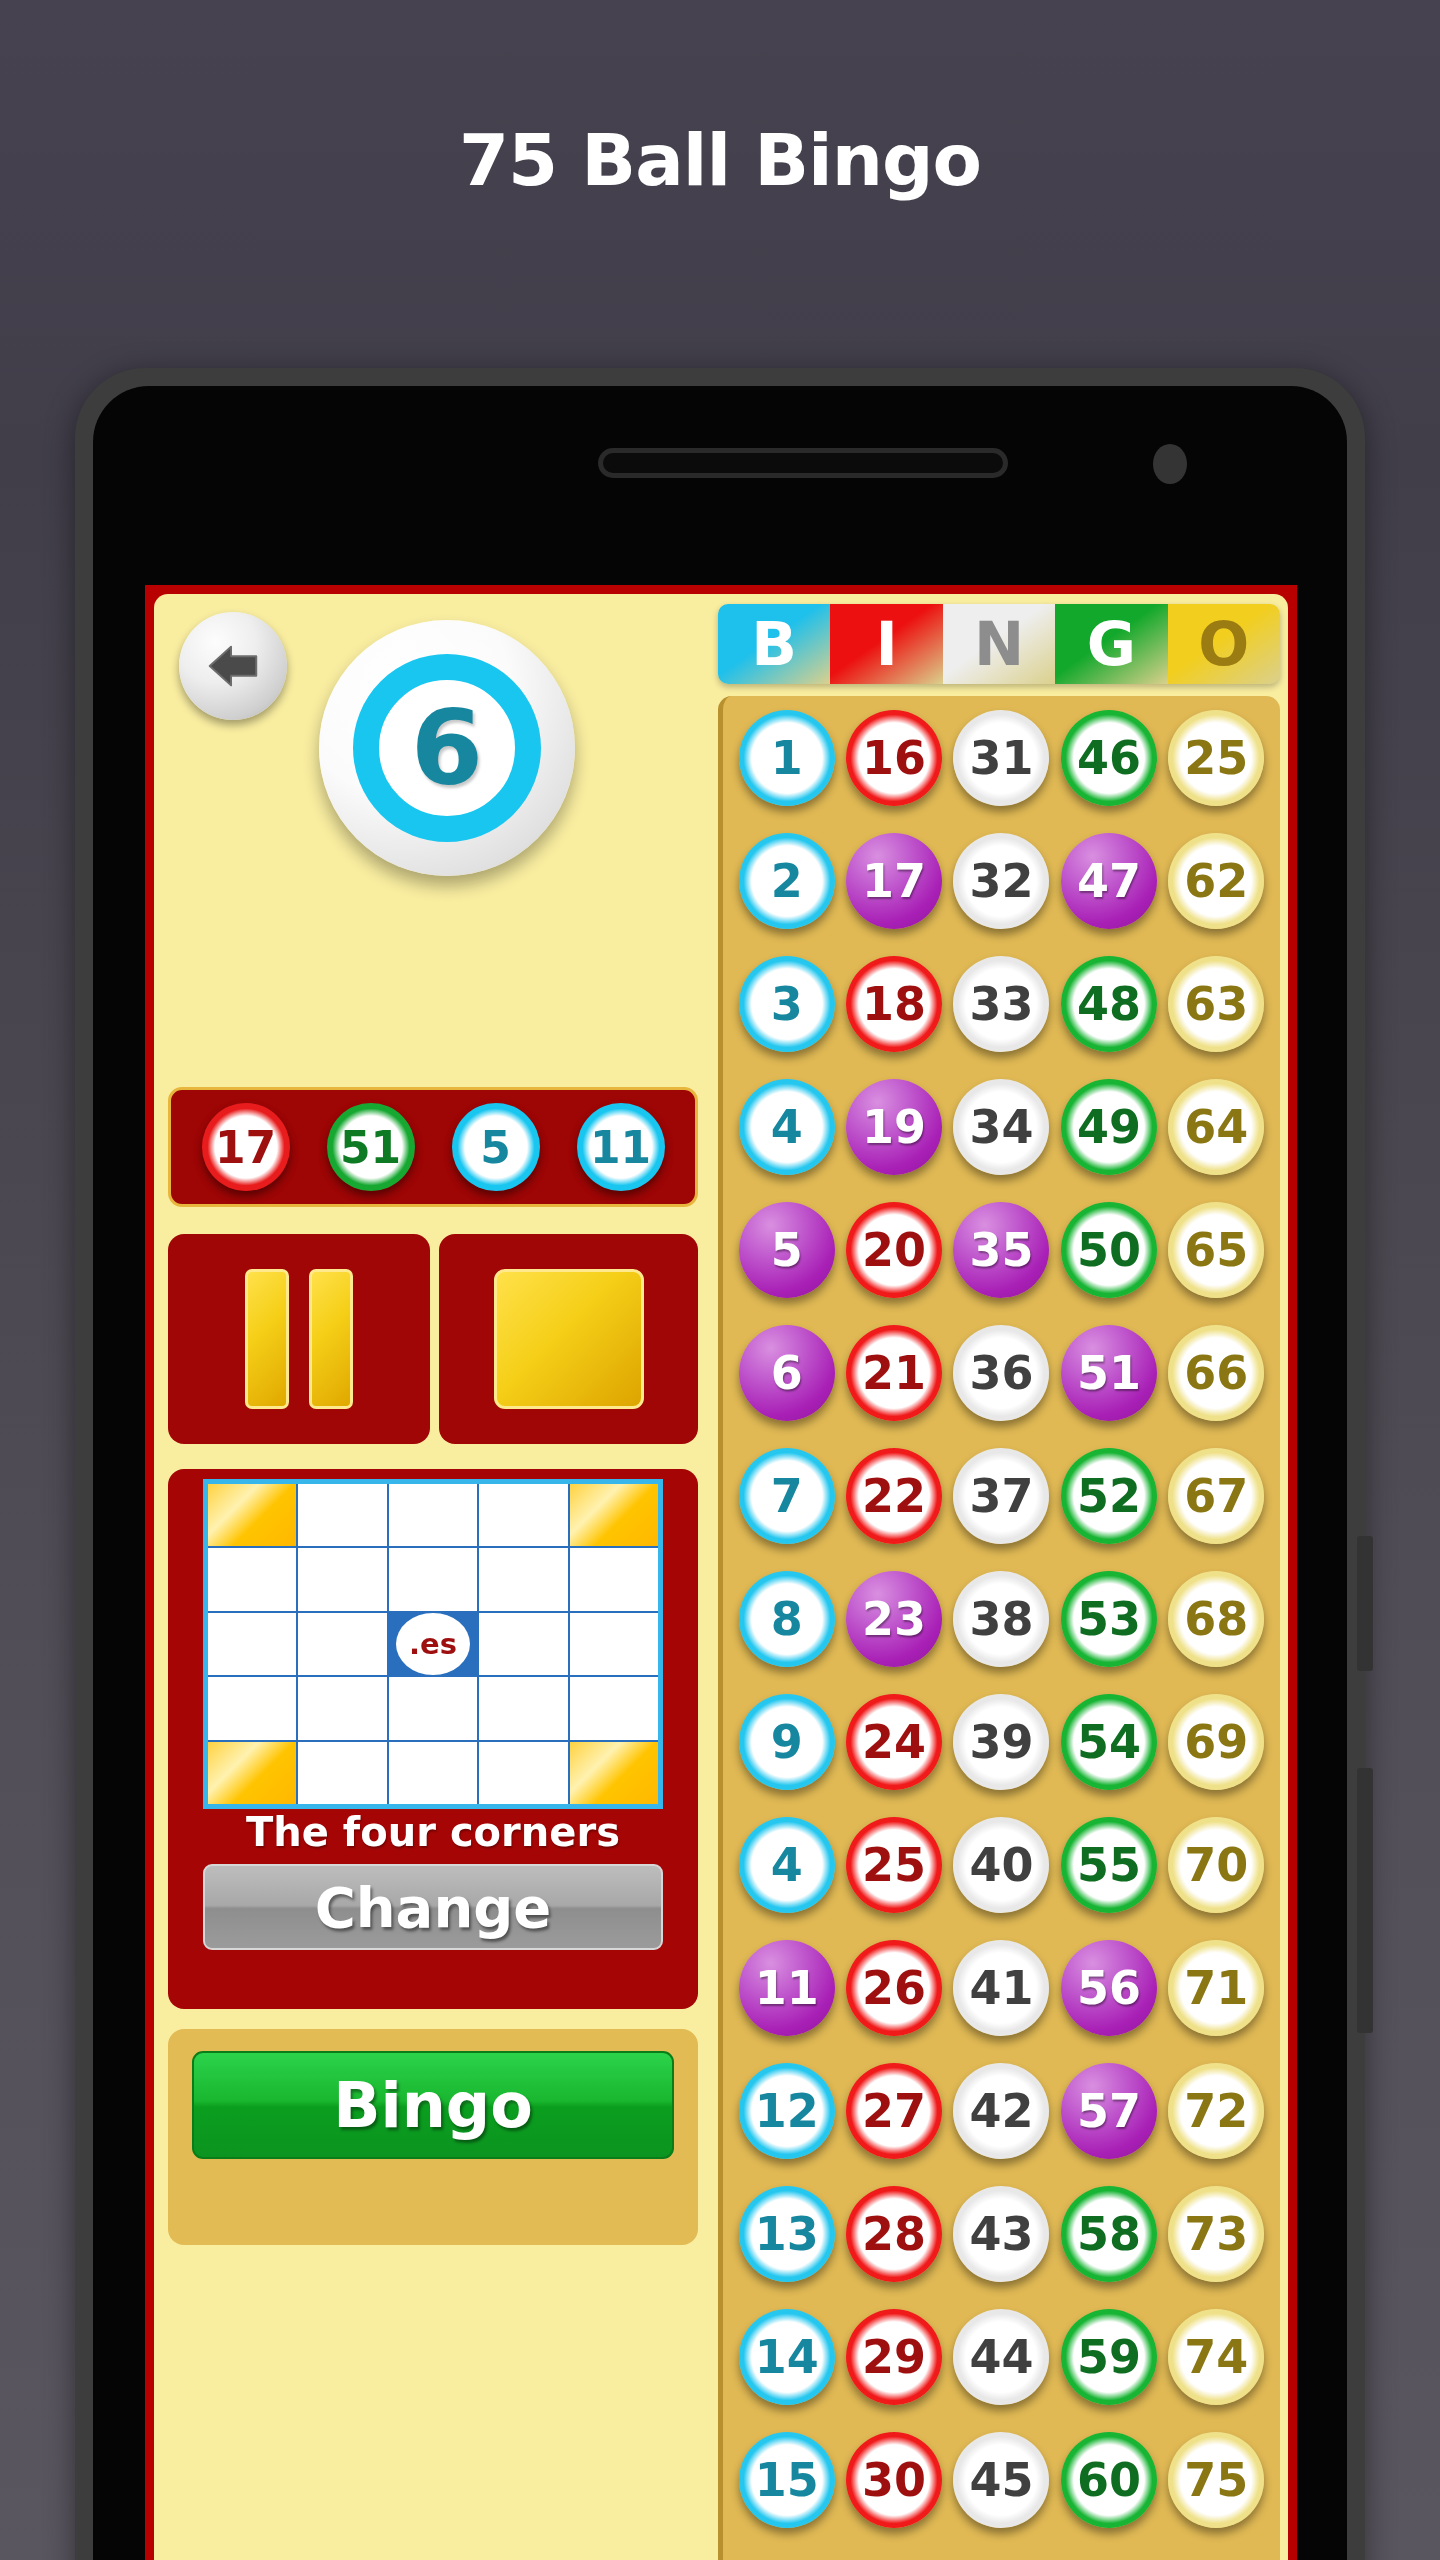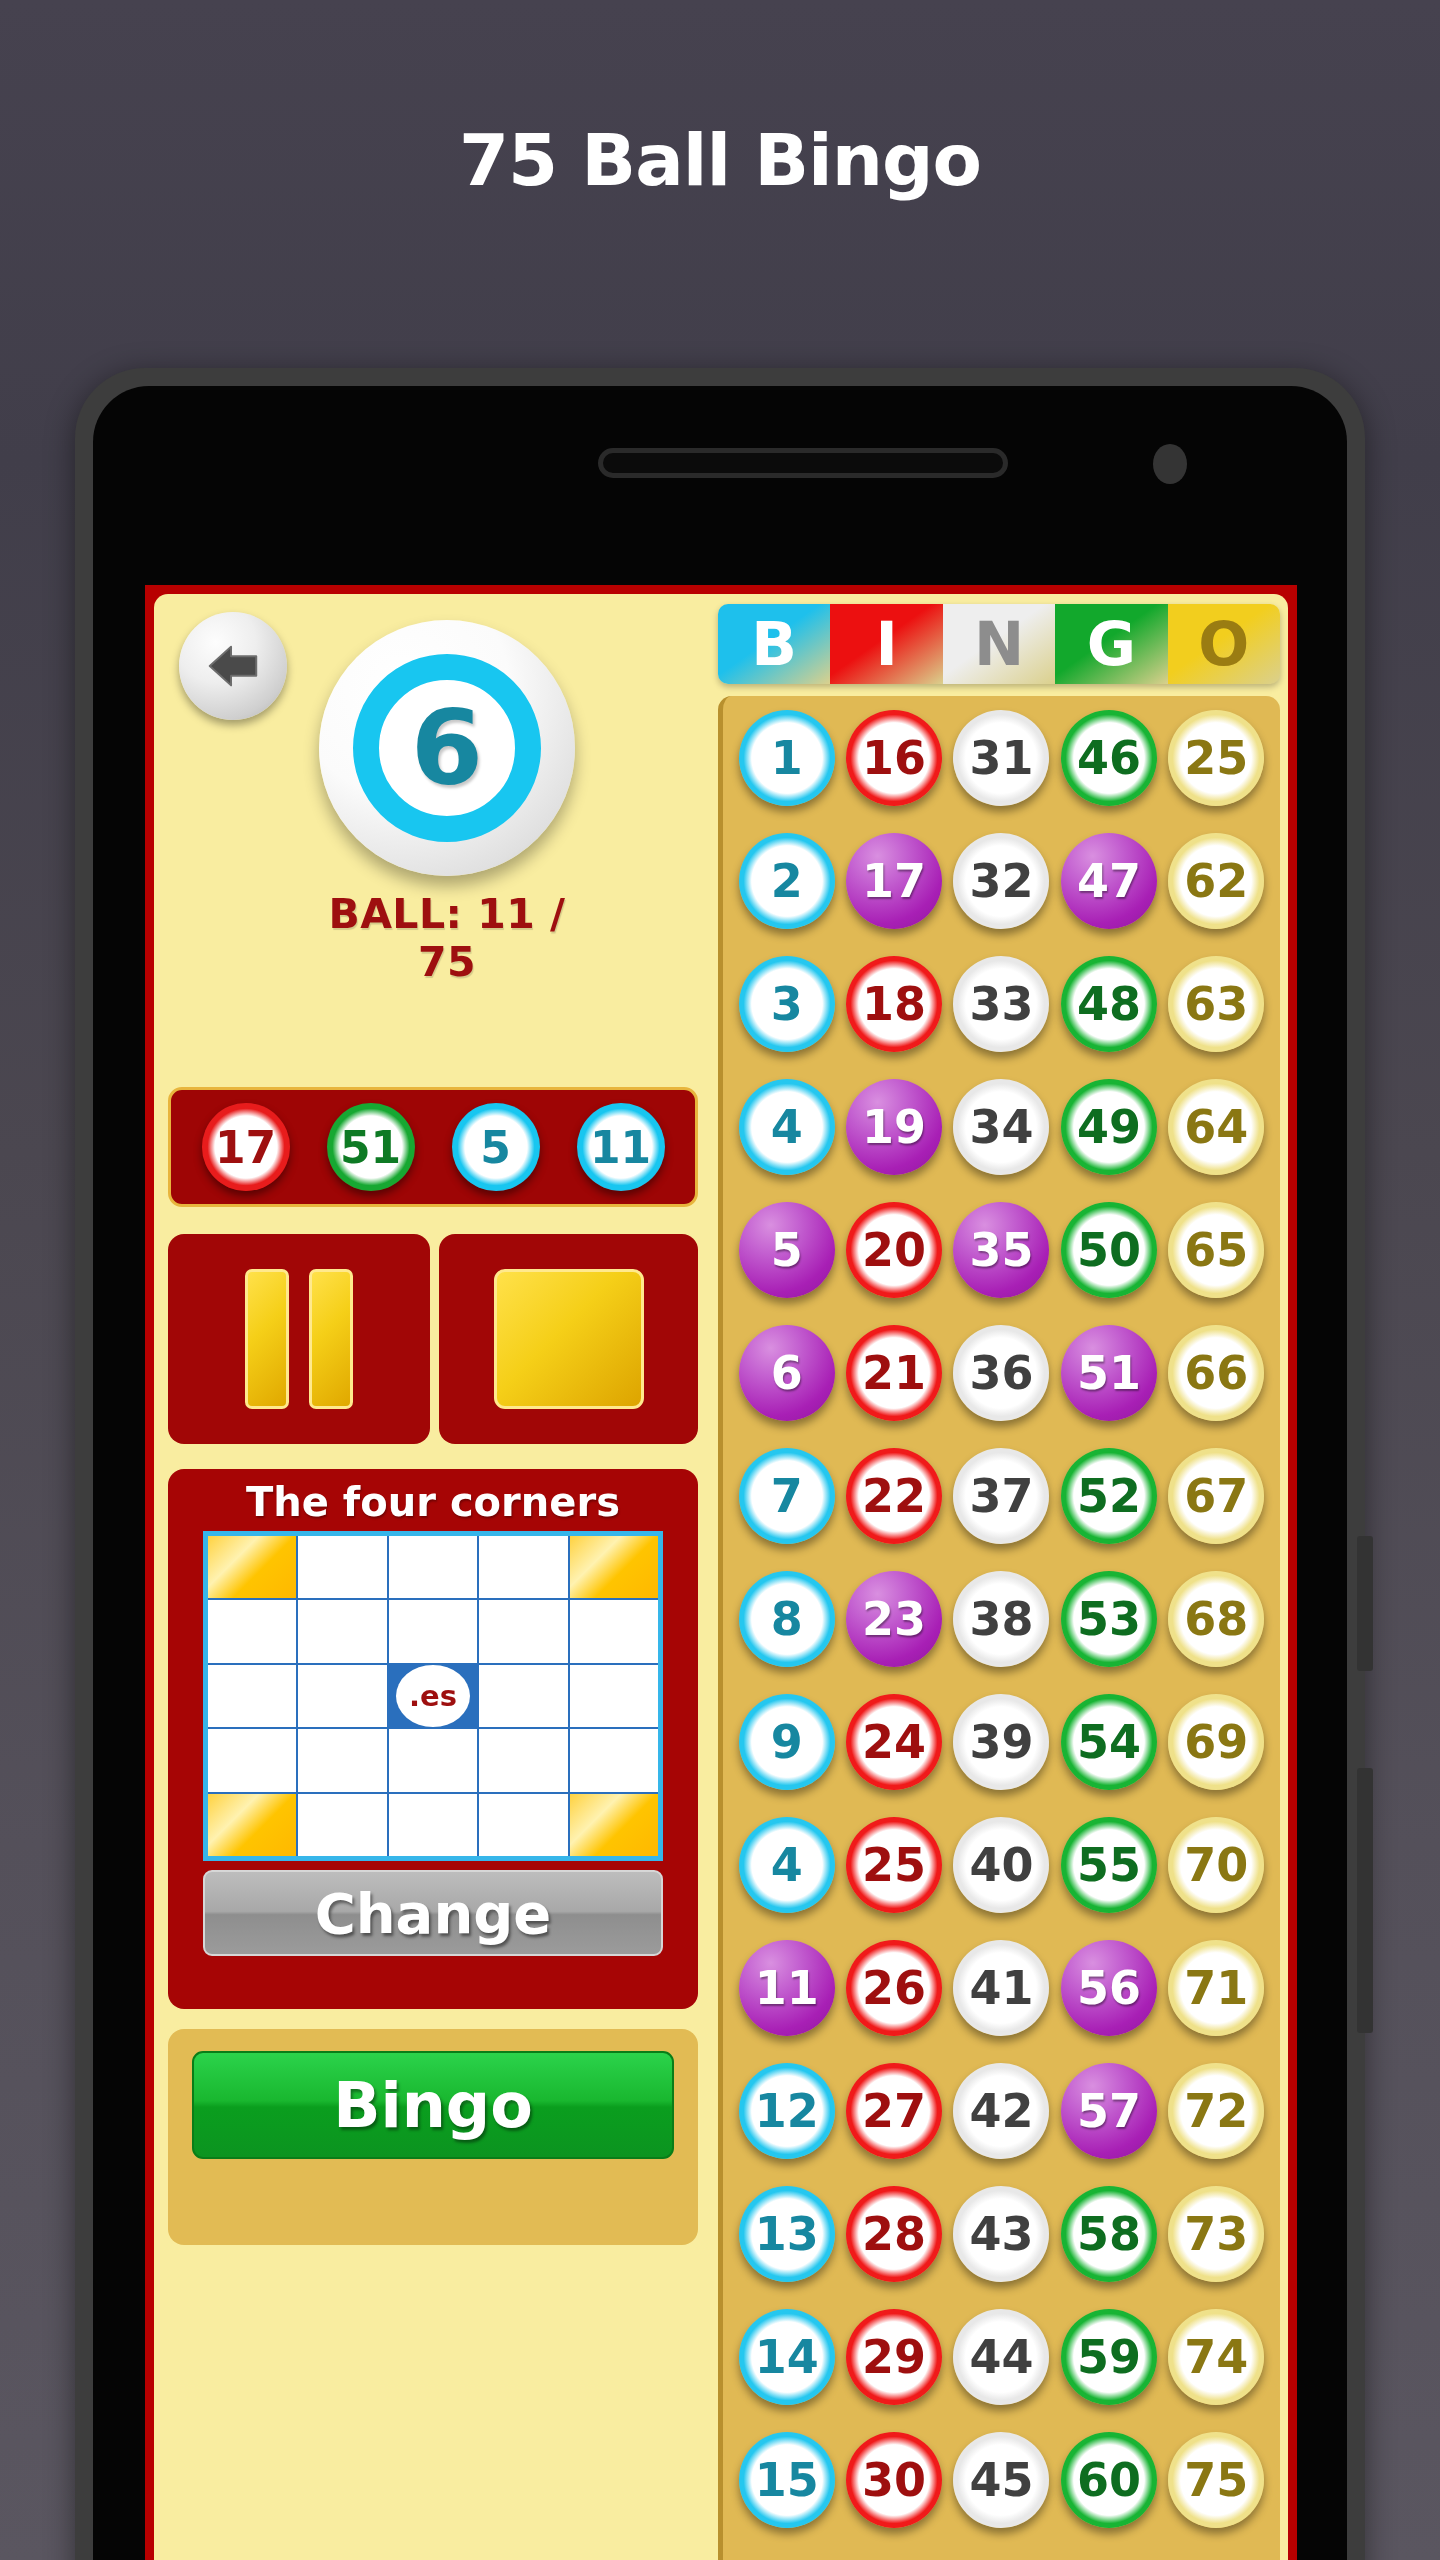--- a/index.html
+++ b/index.html
@@ -340,42 +340,40 @@
           <svg viewBox="0 0 64 64">
               <path d="M30 12 L8 32 L30 52 L30 42 L56 42 L56 22 L30 22 Z" fill="#4a4a4a" stroke="#6d6d6d" stroke-width="2" stroke-linejoin="round"></path>
             </svg>
         </span>
       </div>
 
       <div id="current-ball-wrap">
         <div id="current-ball">
           <div id="current-ball-ring" style="border: 26px solid rgb(24, 198, 240); background: rgb(255, 255, 255); color: rgb(23, 135, 160);">6</div>
         </div>
-        <div id="ball-counter">BALL: 11 / 75</div>
       </div>
 
       <div id="recent-strip">
           <div class="recent-ball" style="background: radial-gradient(circle, rgb(255, 255, 255) 0%, rgb(255, 255, 255) 50%, rgb(232, 28, 28) 62%, rgb(232, 28, 28) 100%); color: rgb(158, 15, 15);">17</div>
           <div class="recent-ball" style="background: radial-gradient(circle, rgb(255, 255, 255) 0%, rgb(255, 255, 255) 50%, rgb(23, 168, 50) 62%, rgb(23, 168, 50) 100%); color: rgb(14, 122, 36);">51</div>
           <div class="recent-ball" style="background: radial-gradient(circle, rgb(255, 255, 255) 0%, rgb(255, 255, 255) 50%, rgb(24, 198, 240) 62%, rgb(24, 198, 240) 100%); color: rgb(23, 135, 160);">5</div>
           <div class="recent-ball" style="background: radial-gradient(circle, rgb(255, 255, 255) 0%, rgb(255, 255, 255) 50%, rgb(24, 198, 240) 62%, rgb(24, 198, 240) 100%); color: rgb(23, 135, 160);">11</div>
         </div>
 
       <div id="controls-row">
         <div class="ctrl-btn" id="pause-button">
           <span class="pause-bar"></span>
           <span class="pause-bar"></span>
         </div>
         <div class="ctrl-btn" id="stop-button">
           <span class="stop-square"></span>
         </div>
       </div>
 
       <div id="pattern-panel">
-        <div id="pattern-title">The four corners</div>
         <div id="pattern-grid">
             <div class="pat-cell marked"></div>
             <div class="pat-cell"></div>
             <div class="pat-cell"></div>
             <div class="pat-cell"></div>
             <div class="pat-cell marked"></div>
             <div class="pat-cell"></div>
             <div class="pat-cell"></div>
             <div class="pat-cell"></div>
             <div class="pat-cell"></div>
@@ -391,20 +389,21 @@
             <div class="pat-cell"></div>
             <div class="pat-cell"></div>
             <div class="pat-cell"></div>
             <div class="pat-cell"></div>
             <div class="pat-cell marked"></div>
             <div class="pat-cell"></div>
             <div class="pat-cell"></div>
             <div class="pat-cell"></div>
             <div class="pat-cell marked"></div>
           </div>
+        <div id="pattern-title">The four corners</div>
         <div id="change-button">Change</div>
       </div>
 
       <div id="bingo-panel">
         <div id="bingo-button">Bingo</div>
       </div>
     </div>
 
     <div id="right-panel">
       <div id="bingo-header">

